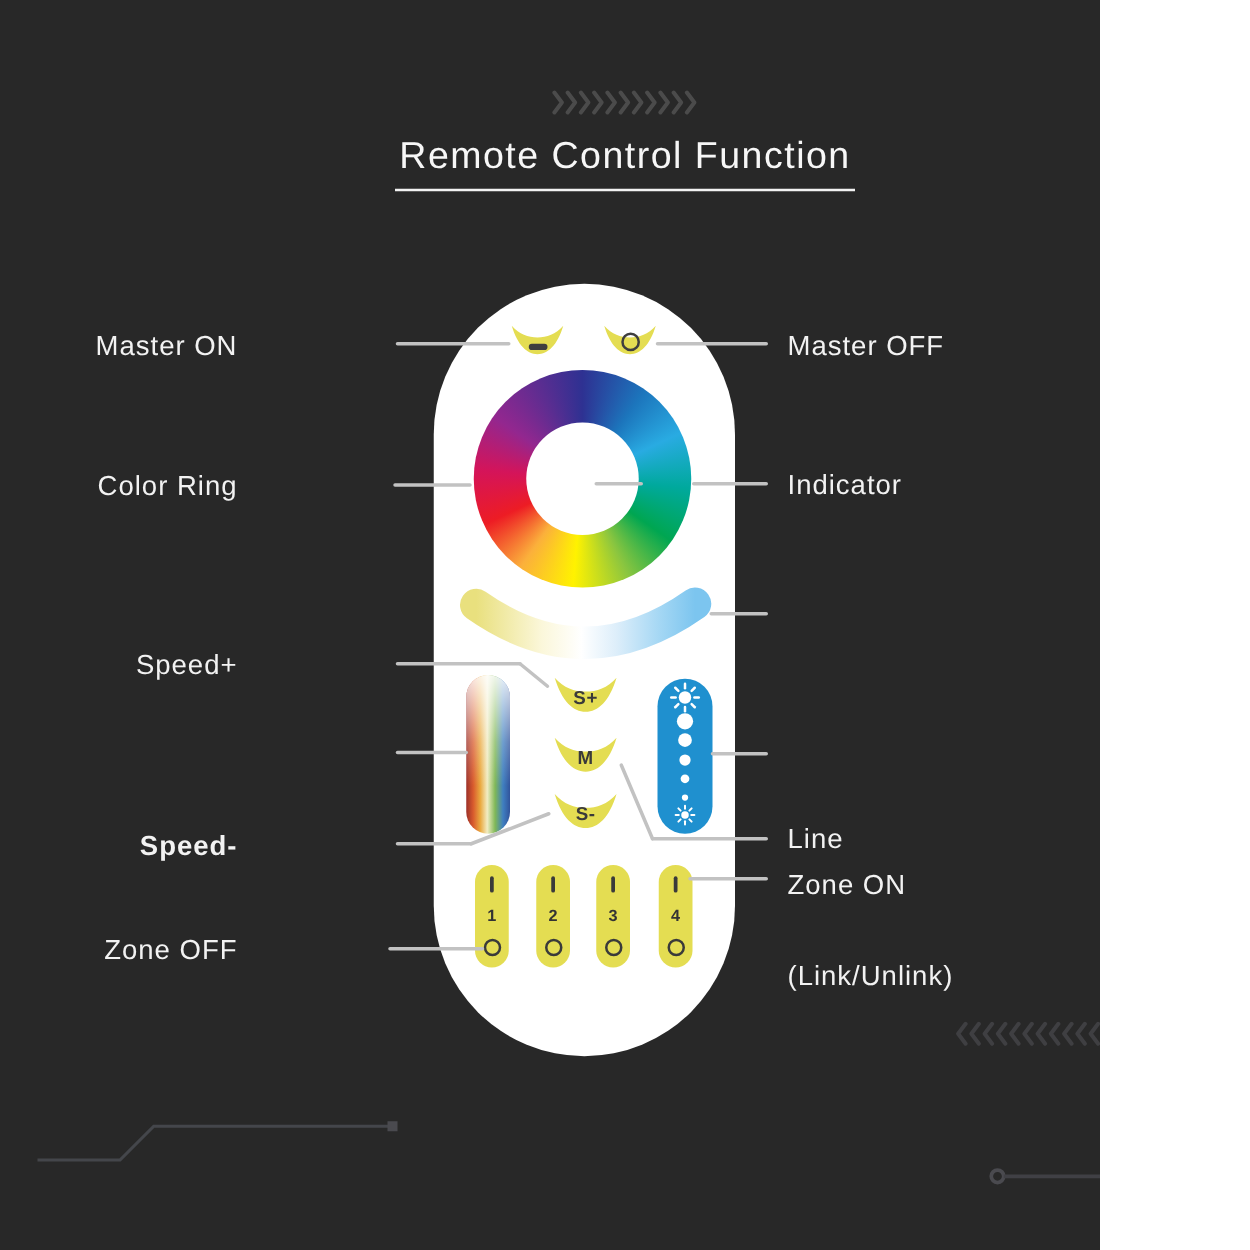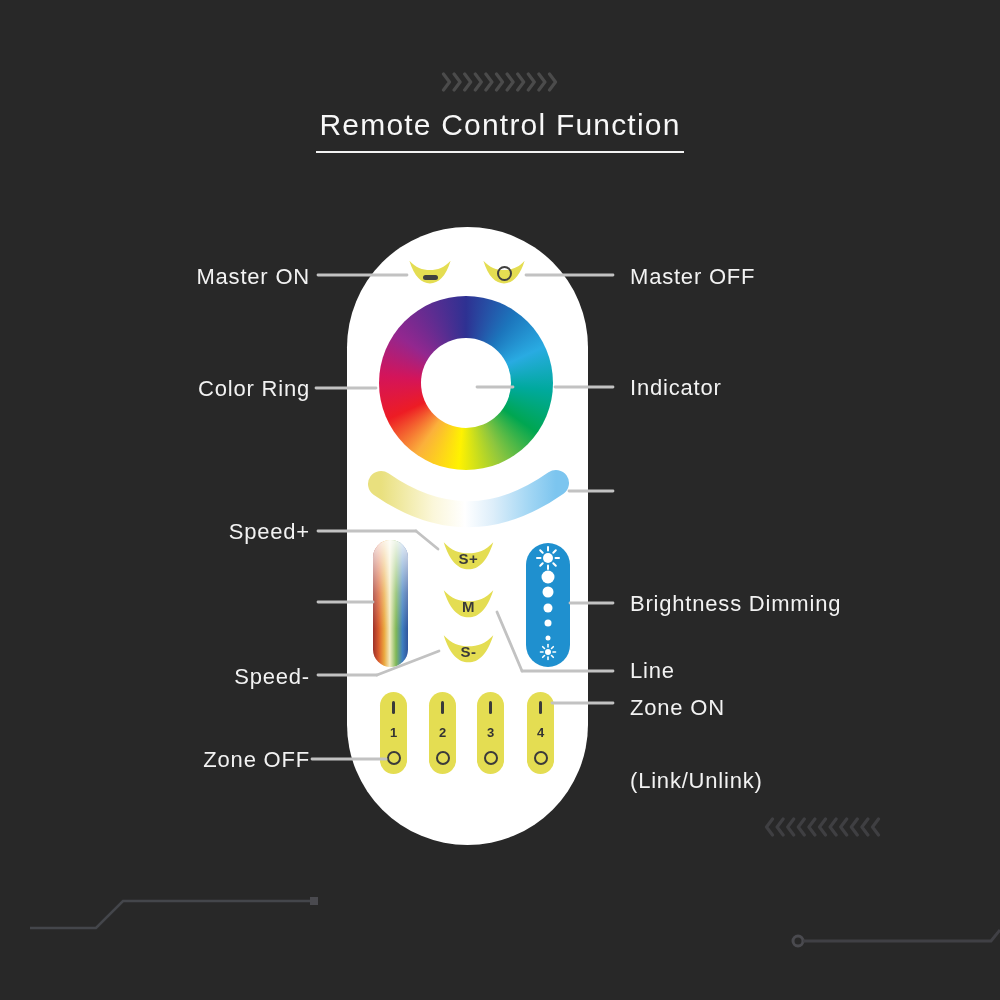--- a/index.html
+++ b/index.html
@@ -1,18 +1,18 @@
 <!DOCTYPE html>
 <html><head>
 <meta charset="utf-8">
 <style>
   html,body{margin:0;padding:0;}
   #page{
     position:relative;
-    width:1000px;height:1000px;
+    width:880px;height:1000px;
     background:#282828;
     overflow:hidden;
     font-family:"Liberation Sans", sans-serif;
   }
   
   .title-wrap{
     position:absolute;left:0;top:108px;width:1000px;
     text-align:center;
   }
   .title-wrap span{
@@ -264,26 +264,25 @@
       <line x1="570" y1="603" x2="613" y2="603"></line>
       <line x1="497" y1="612" x2="522" y2="671"></line>
       <line x1="522" y1="671" x2="613" y2="671"></line>
       <line x1="552" y1="703" x2="613" y2="703"></line>
     </g>
   </svg>
 
   <div class="lbl left" style="top:277px;margin-left:48px;">Master ON</div>
   <div class="lbl left" style="top:389px;">Color Ring</div>
   <div class="lbl left" style="top:532px;">Speed+</div>
-  <div class="lbl left" style="top:677px;">Speed-</div>
+  <div class="lbl left" style="top:677px;font-weight:bold;">Speed-</div>
   <div class="lbl left" style="top:760px;">Zone OFF</div>
 
   <div class="lbl right" style="top:277px;">Master OFF</div>
   <div class="lbl right" style="top:388px;">Indicator</div>
-  <div class="lbl right" style="top:604px;">Brightness Dimming</div>
   <div class="lbl right" style="top:671px;">Line</div>
   <div class="lbl right" style="top:708px;">Zone ON</div>
   <div class="lbl right" style="top:781px;">(Link/Unlink)</div>
 
   <svg class="decor" style="left:764px;top:817px;" width="120" height="20">
     <g fill="none" stroke="#3f3f42" stroke-width="3.2" stroke-linecap="round" stroke-linejoin="round">
       <path d="M8.5,2 L2.5,10 L8.5,18"></path>
         <path d="M19.1,2 L13.1,10 L19.1,18"></path>
       <path d="M29.7,2 L23.7,10 L29.7,18"></path>
         <path d="M40.3,2 L34.3,10 L40.3,18"></path>

